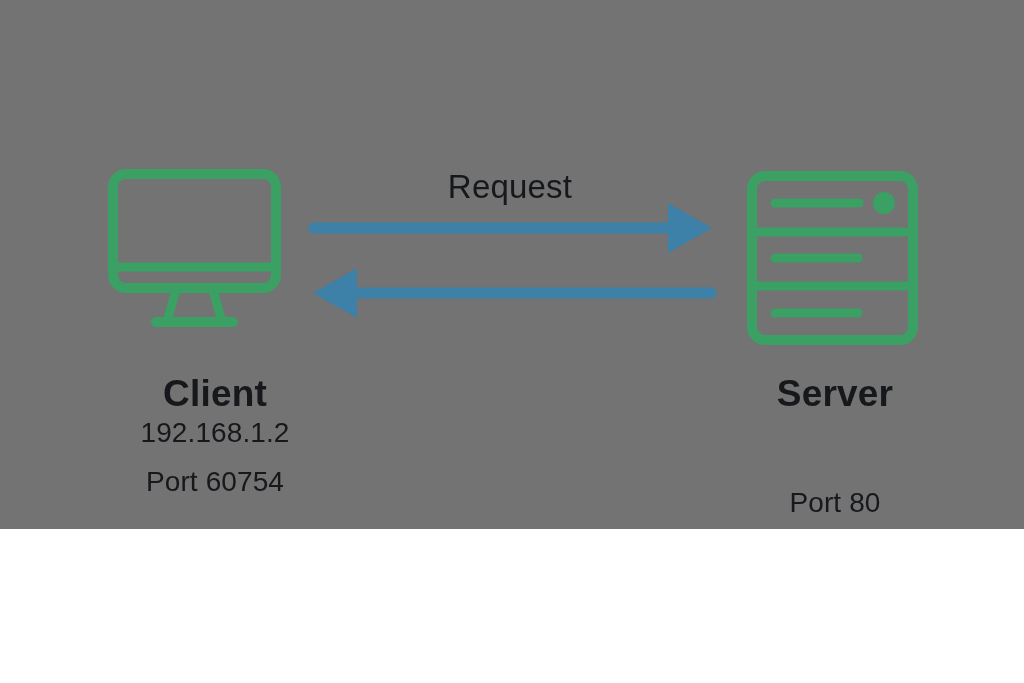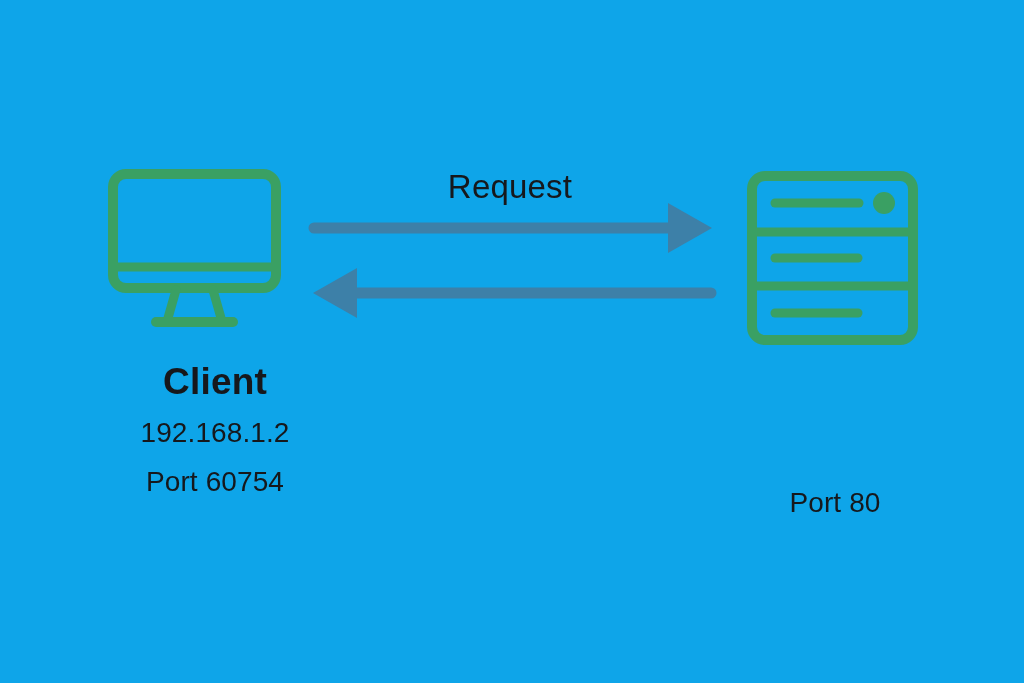--- a/index.html
+++ b/index.html
@@ -8,42 +8,43 @@
     padding: 0;
     background: #ffffff;
   }
   body {
     font-family: "Liberation Sans", sans-serif;
     -webkit-font-smoothing: antialiased;
   }
   #diagram-canvas {
     position: relative;
     width: 1024px;
-    height: 683px;
-    background: #0ea5e9;
+    height: 529px;
+    background: #737373;
     overflow: hidden;
   }
   .svg-layer {
     position: absolute;
     left: 0;
     top: 0;
     width: 1024px;
     height: 683px;
   }
   .txt {
     position: absolute;
     color: #16181c;
     text-align: center;
     white-space: nowrap;
     line-height: 1.0;
   }
   .node-title {
     font-size: 37px;
     font-weight: bold;
     letter-spacing: 0.2px;
+    margin-top: 12px;
   }
   .node-detail {
     font-size: 28px;
     font-weight: normal;
     letter-spacing: 0.1px;
   }
   .flow-label {
     font-size: 33px;
     font-weight: normal;
     letter-spacing: 0.2px;
@@ -109,15 +110,16 @@
 
   </svg>
 
   <div class="txt flow-label" id="request-label">Request</div>
 
 
   <div class="txt node-title" id="client-title">Client</div>
   <div class="txt node-detail" id="client-ip">192.168.1.2</div>
   <div class="txt node-detail" id="client-port">Port 60754</div>
 
+  <div class="txt node-title" id="server-title">Server</div>
   <div class="txt node-detail" id="server-port">Port 80</div>
 
 </div>
 
 </body></html>

